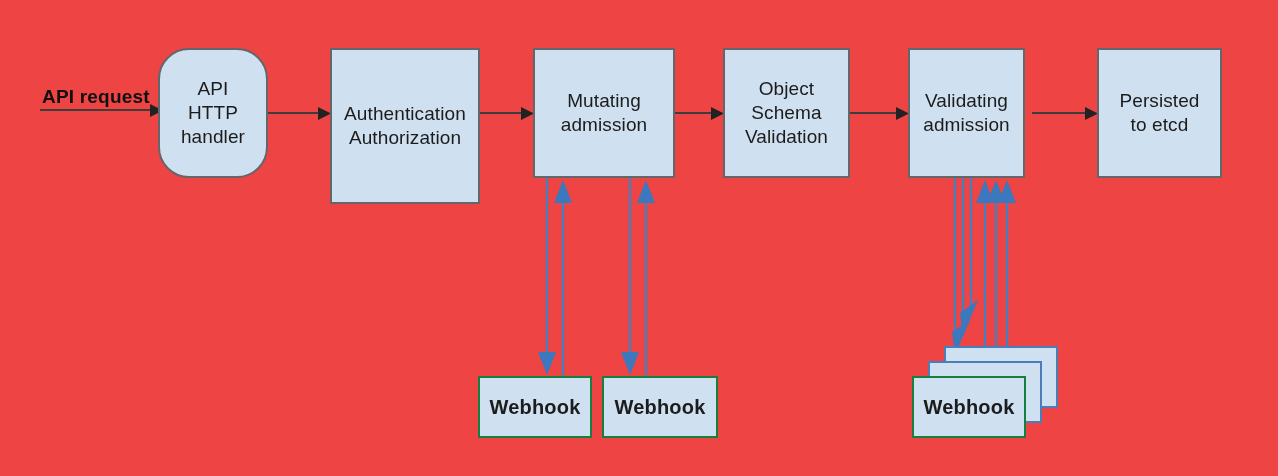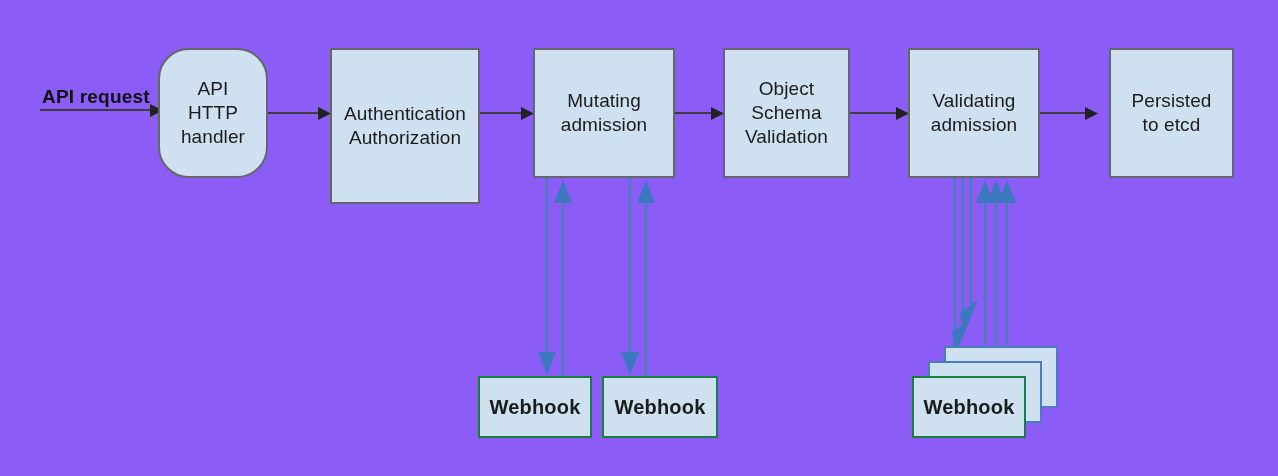--- a/index.html
+++ b/index.html
@@ -7,21 +7,21 @@
     padding: 0;
     background: #ffffff;
   }
   body {
     font-family: "Liberation Sans", sans-serif;
   }
   #canvas {
     position: relative;
     width: 1278px;
     height: 476px;
-    background: #8b5cf6;
+    background: #ef4444;
     overflow: hidden;
   }
   
   .stage-box {
     position: absolute;
     box-sizing: border-box;
     background: #cfe0f0;
     border: 2px solid #63666b;
     display: flex;
     align-items: center;
@@ -169,24 +169,24 @@
   <div class="stage-box" style="left:330px; top:48px; width:150px; height:156px;">Authentication
 Authorization</div>
 
   <div class="stage-box" style="left:533px; top:48px; width:142px; height:130px;">Mutating
 admission</div>
 
   <div class="stage-box" style="left:723px; top:48px; width:127px; height:130px;">Object
 Schema
 Validation</div>
 
-  <div class="stage-box" style="left:908px; top:48px; width:132px; height:130px;">Validating
+  <div class="stage-box" style="left:908px; top:48px; width:117px; height:130px;">Validating
 admission</div>
 
-  <div class="stage-box" style="left:1097px; top:48px; width:125px; height:130px;margin-left:12px;">Persisted
+  <div class="stage-box" style="left:1097px; top:48px; width:125px; height:130px;">Persisted
 to etcd</div>
 
   <div class="webhook-ghost" style="left:944px; top:346px; width:114px; height:62px;"></div>
   <div class="webhook-ghost" style="left:928px; top:361px; width:114px; height:62px;"></div>
 
   <div class="webhook-box" style="left:478px; top:376px; width:114px; height:62px;">Webhook</div>
 
   <div class="webhook-box" style="left:602px; top:376px; width:116px; height:62px;">Webhook</div>
 
   <div class="webhook-box" style="left:912px; top:376px; width:114px; height:62px;">Webhook</div>

